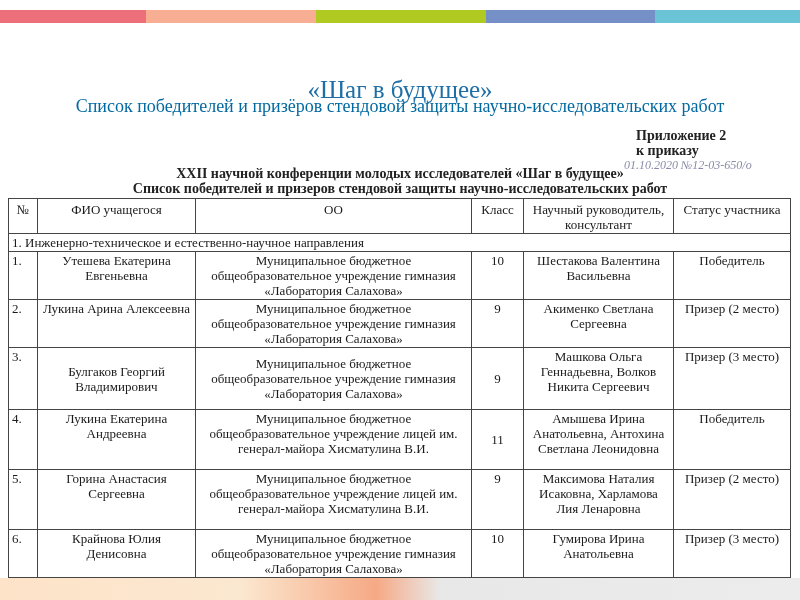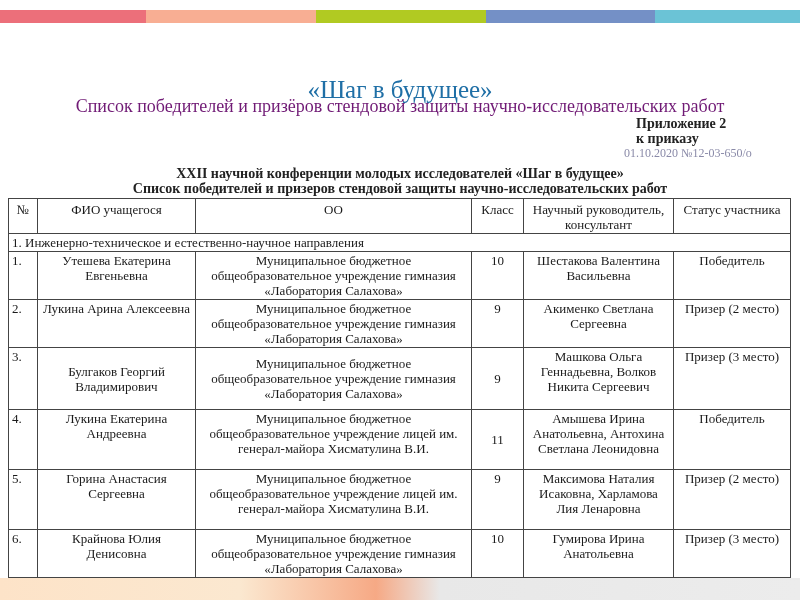--- a/index.html
+++ b/index.html
@@ -9,31 +9,31 @@
     font-family: "Liberation Serif", serif;
   }
   .topbar { position: absolute; top: 10px; left: 0; width: 800px; height: 13px; display: flex; }
   .topbar div { height: 100%; }
   .title {
     position: absolute; top: 48px; left: 0; width: 800px; text-align: center;
     font-size: 25px; color: #1f6fa6; margin-top: 28px;
   }
   .subtitle {
     position: absolute; top: 96px; left: 0; width: 800px; text-align: center;
-    font-size: 18px; color: #701a75;
+    font-size: 18px; color: #0369a1;
   }
   .doc {
     position: absolute; top: 120px; left: 0; width: 800px; height: 472px;
     background: #fff;
   }
   .annex {
-    position: absolute; top: 116px; left: 636px; font-size: 14px; font-weight: bold;
+    position: absolute; top: 128px; left: 636px; font-size: 14px; font-weight: bold;
     color: #222; line-height: 15px;
   }
-  .annex .order { font-weight: normal; color: #8a8aa8; font-size: 12px; padding-left: -10px; }
+  .annex .order { font-style: italic; font-weight: normal; color: #8a8aa8; font-size: 12px; padding-left: -10px; }
   .doc-heading {
     position: absolute; top: 166px; left: 0; width: 716px; text-align: center;
     font-size: 14px; font-weight: bold; color: #222; line-height: 15px;
   }
   table.results {
     position: absolute; top: 198px; left: 8px; width: 782px;
     border-collapse: collapse; table-layout: fixed;
     font-size: 13px; color: #1a1a1a; line-height: 15px;
   }
   table.results td, table.results th {

